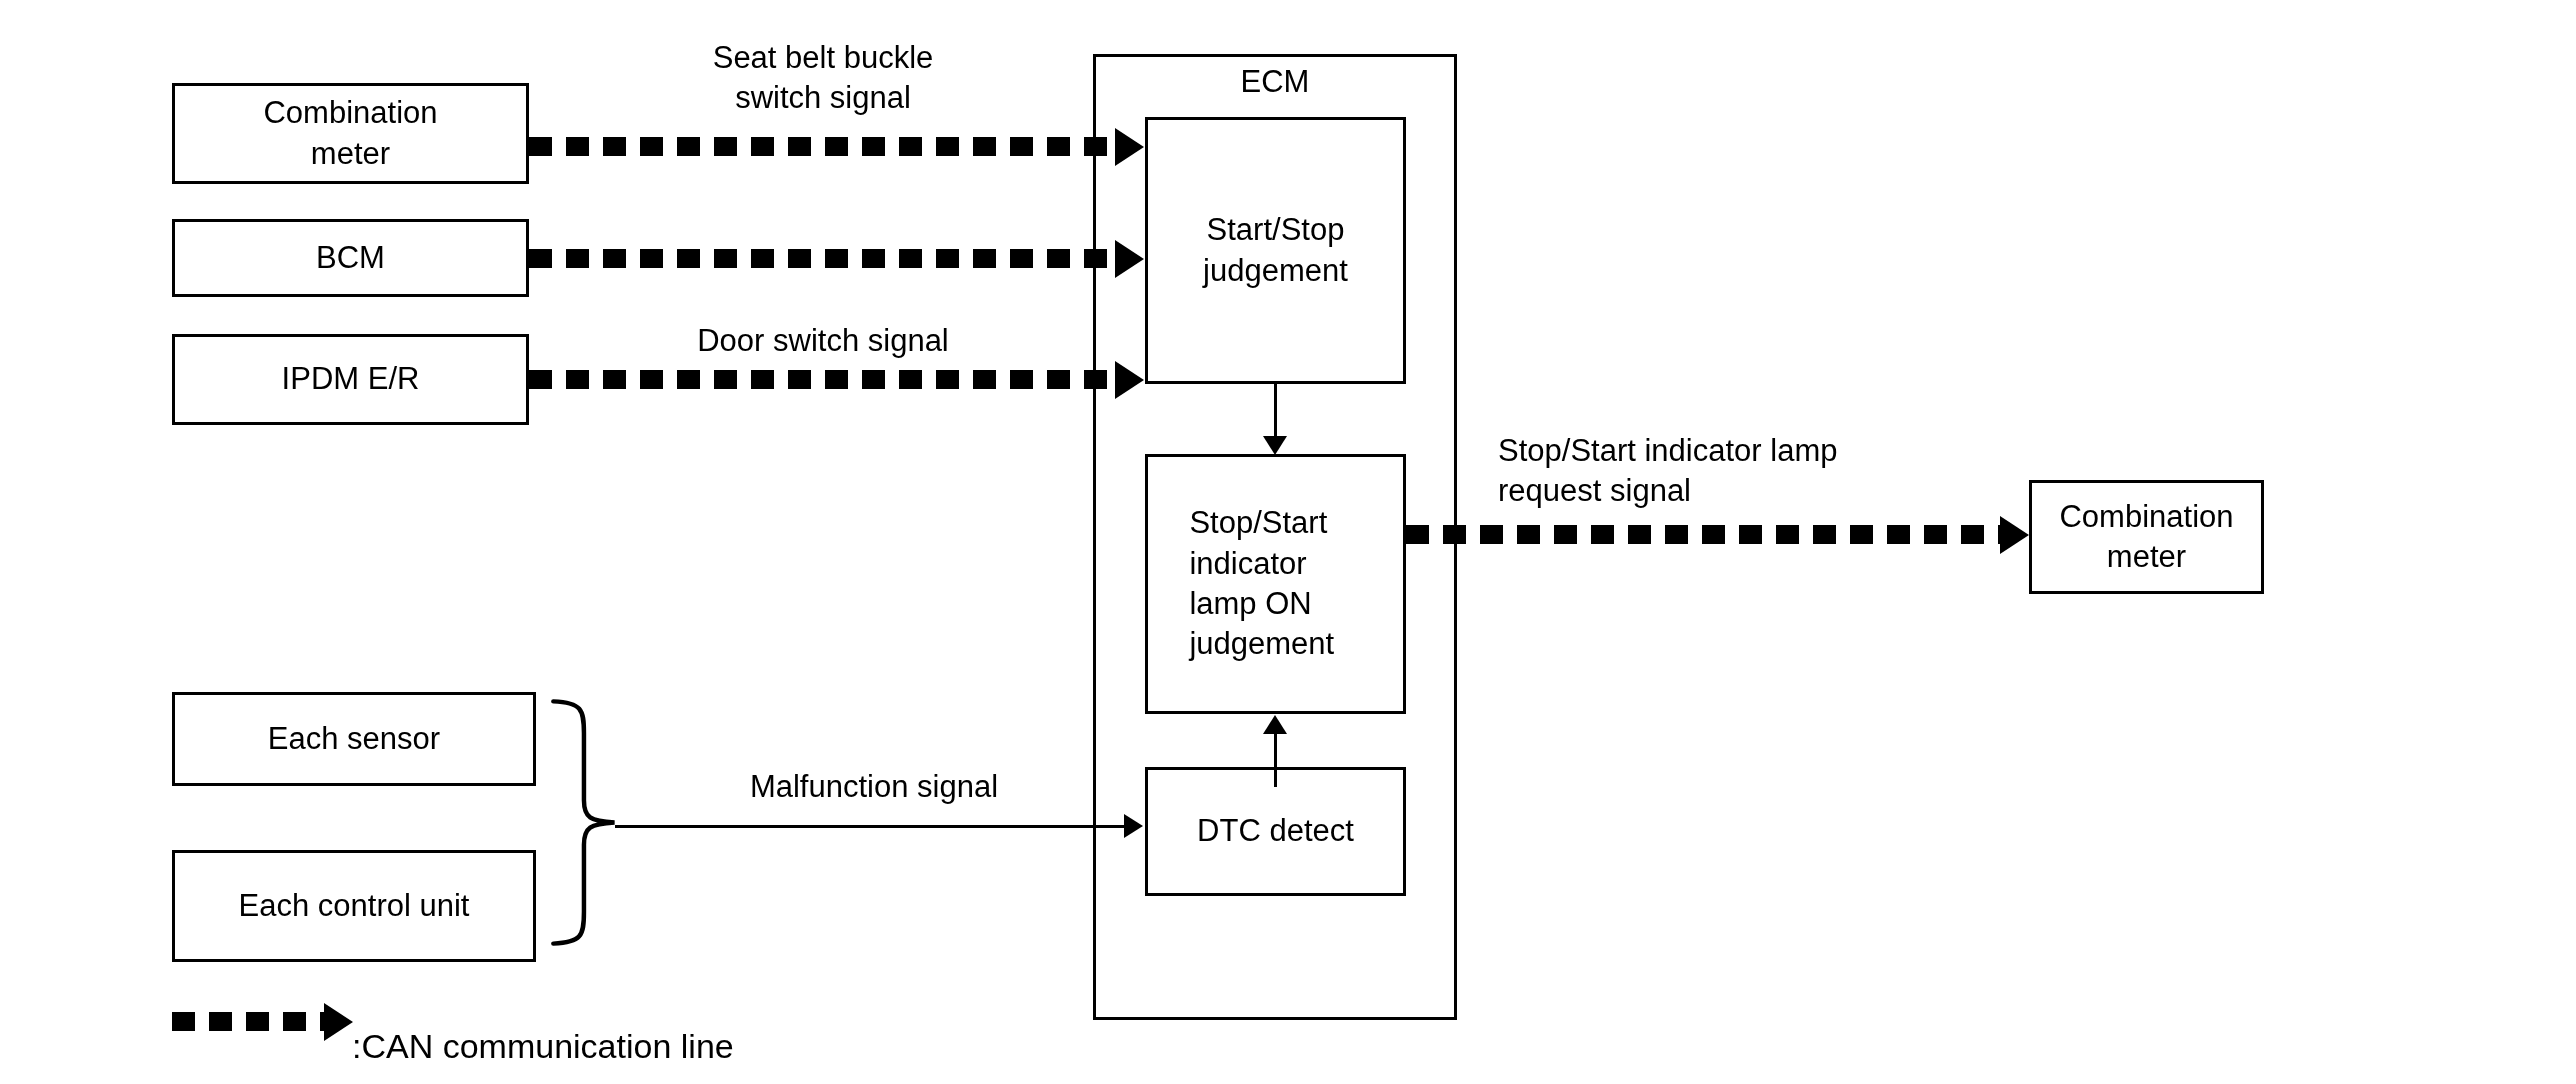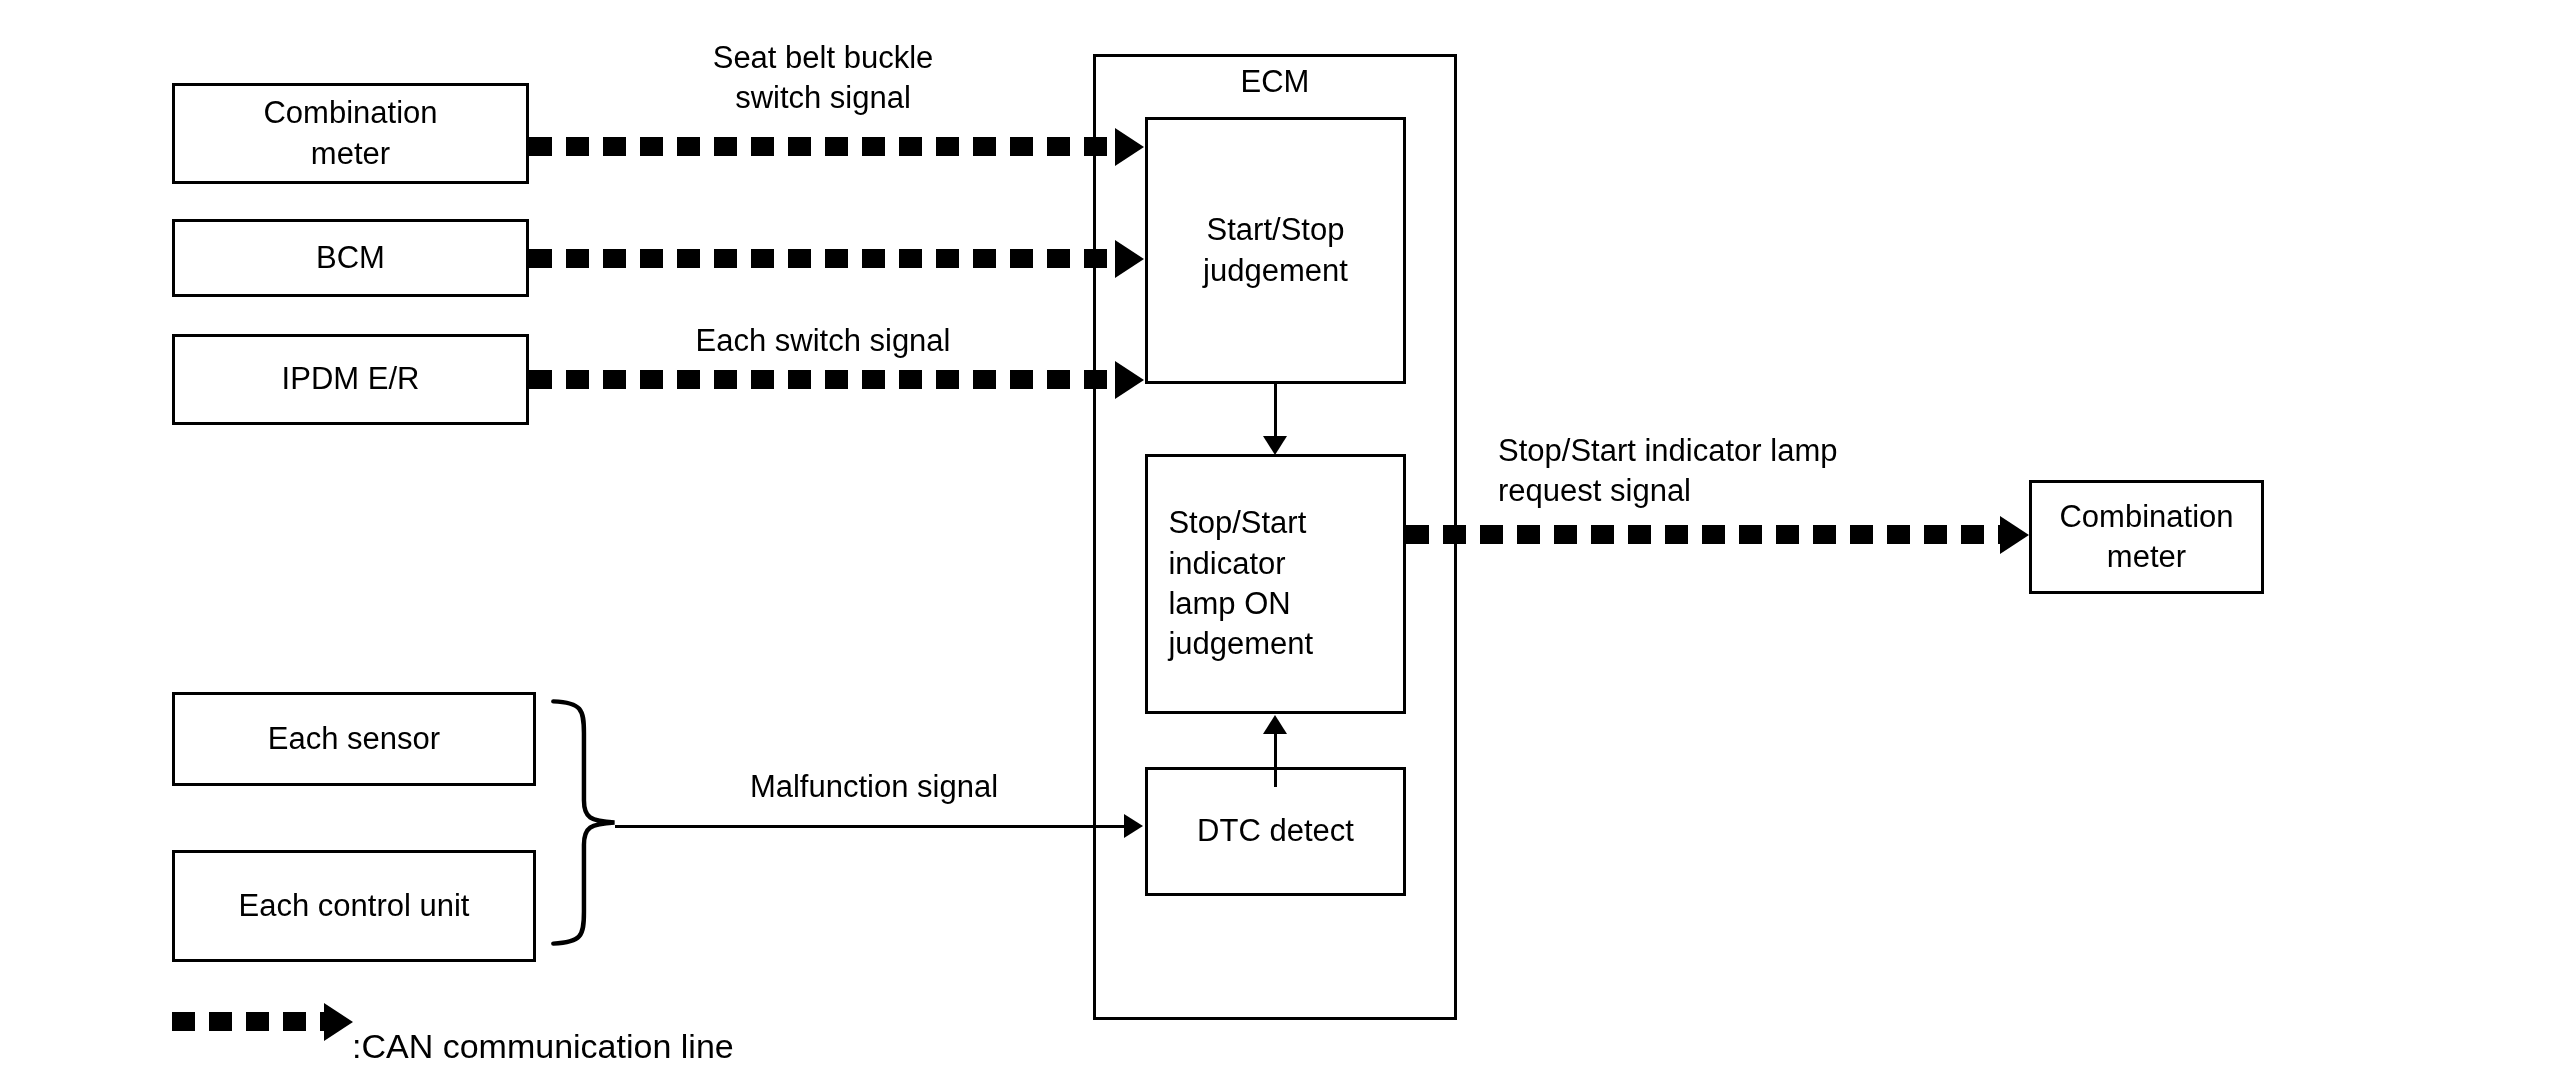--- a/index.html
+++ b/index.html
@@ -133,21 +133,21 @@
   </svg>
 
   <div class="ecm-frame" style="left:1093px; top:54px; width:364px; height:966px;"></div>
   <div class="ecm-caption" style="left:1093px; top:64px; width:364px;">ECM</div>
 
   <div class="box" style="left:1145px; top:117px; width:261px; height:267px;">
     <span class="txt" style="white-space: pre-line;">Start/Stop
 judgement</span>
   </div>
 
-  <div class="box align-left" style="left:1145px; top:454px; width:261px; height:260px; padding-left:14px;">
+  <div class="box align-left" style="left:1145px; top:454px; width:261px; height:260px; padding-left:35px;">
     <span class="txt" style="white-space: pre-line;">Stop/Start
 indicator
 lamp ON
 judgement</span>
   </div>
 
   <div class="box" style="left:1145px; top:767px; width:261px; height:129px;">
     <span class="txt">DTC detect</span>
   </div>
 
@@ -165,21 +165,21 @@
 
   <div class="can" style="left:529px; top:249px; width:615px;">
     <div class="bar" style="width:586px;"></div>
     <div class="head" style="left:586px;"></div>
   </div>
 
   <div class="can" style="left:529px; top:370px; width:615px;">
     <div class="bar" style="width:586px;"></div>
     <div class="head" style="left:586px;"></div>
   </div>
-  <div class="label" style="left:587px; top:321px; width:472px;">Each switch signal</div>
+  <div class="label" style="left:587px; top:321px; width:472px;">Door switch signal</div>
 
   <div class="can" style="left:1406px; top:525px; width:623px;">
     <div class="bar" style="width:594px;"></div>
     <div class="head" style="left:594px;"></div>
   </div>
   <div class="label left" style="left: 1498px; top: 431px; width: 574px; white-space: pre-line;">Stop/Start indicator lamp
 request signal</div>
 
   <div class="vline" style="left:1274px; top:383px; height:54px;"></div>
   <div class="arrow-down" style="left:1263px; top:436px;"></div>

